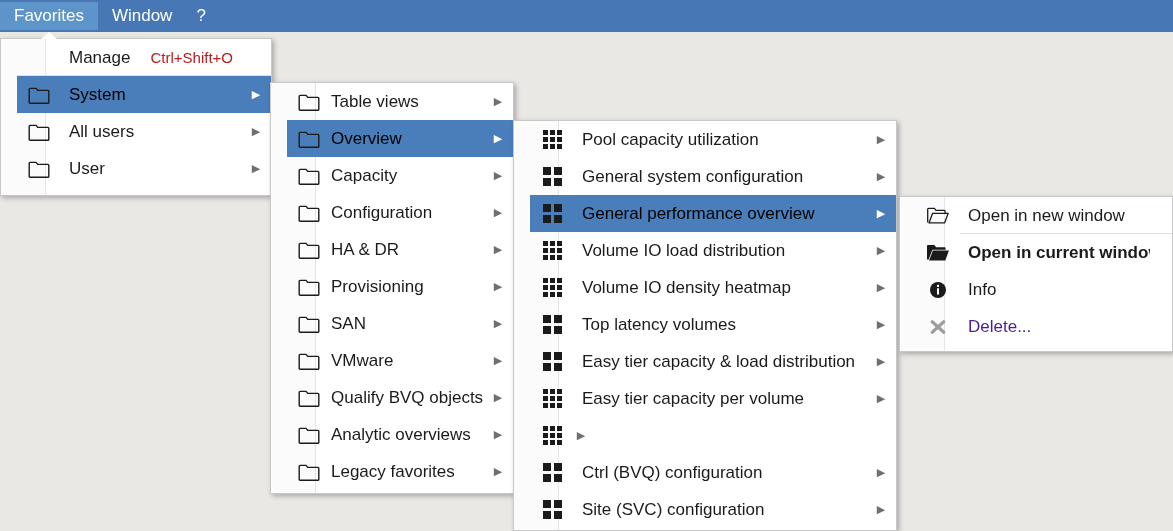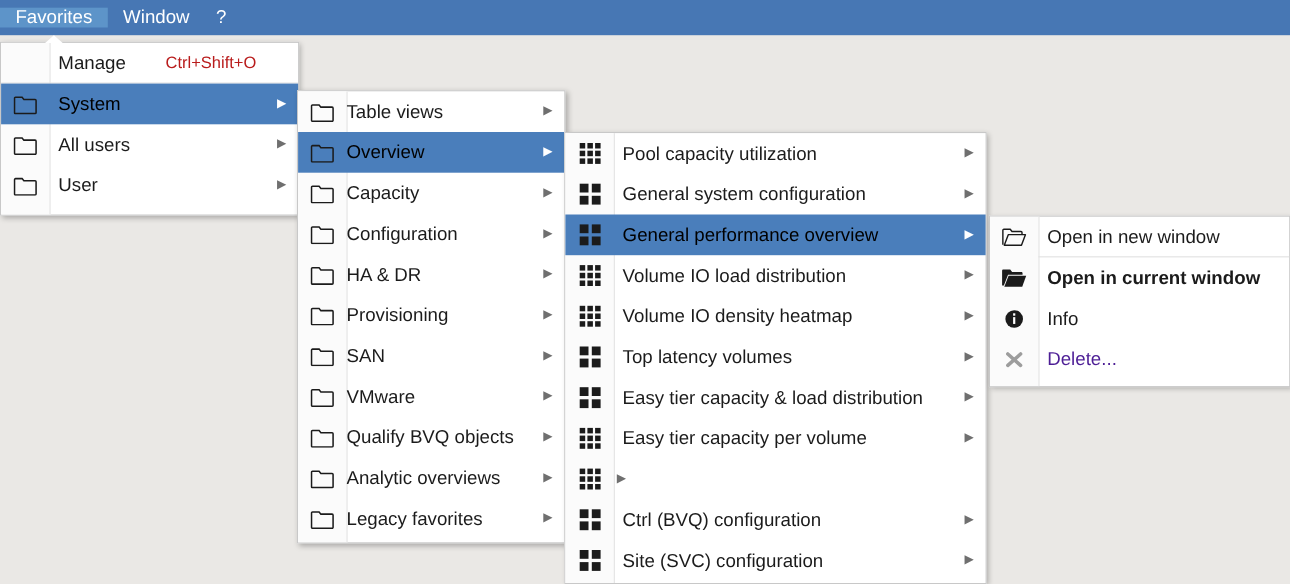--- a/index.html
+++ b/index.html
@@ -12,21 +12,21 @@
     -webkit-font-smoothing:antialiased;
   }
 
   
   .menubar{
     position:absolute;left:0;top:0;width:1173px;height:32px;
     background:#4777b4;
     display:flex;align-items:center;
   }
   .mb-item{
-    height:18px;display:flex;align-items:center;
+    height:28px;display:flex;align-items:center;
     padding:0 14px;
     color:#ffffff;font-size:17px;line-height:32px;
     white-space:nowrap;
   }
   .mb-item.active{ background:#5d94c9; color:#ffffff; }
   .mb-item.qmark{ padding:0 10px; }
 
   
   .mb-caret{
     position:absolute; top:32px; left:41px; width:0;height:0;
@@ -52,20 +52,21 @@
     border-right:1px solid #e4e4e4;
     pointer-events:none;
   }
   .row{
     position:relative;
     display:flex;align-items:center;
     height:37px;
     box-sizing:border-box;
     cursor:default;
     z-index:2;
+    margin-left:16px;
   }
   .row .ico{
     flex:0 0 auto;
     display:flex;align-items:center;justify-content:center;
     height:37px;
   }
   .row .lbl{
     flex:1 1 auto;
     font-size:17px;
     color:#1b1b1b;

